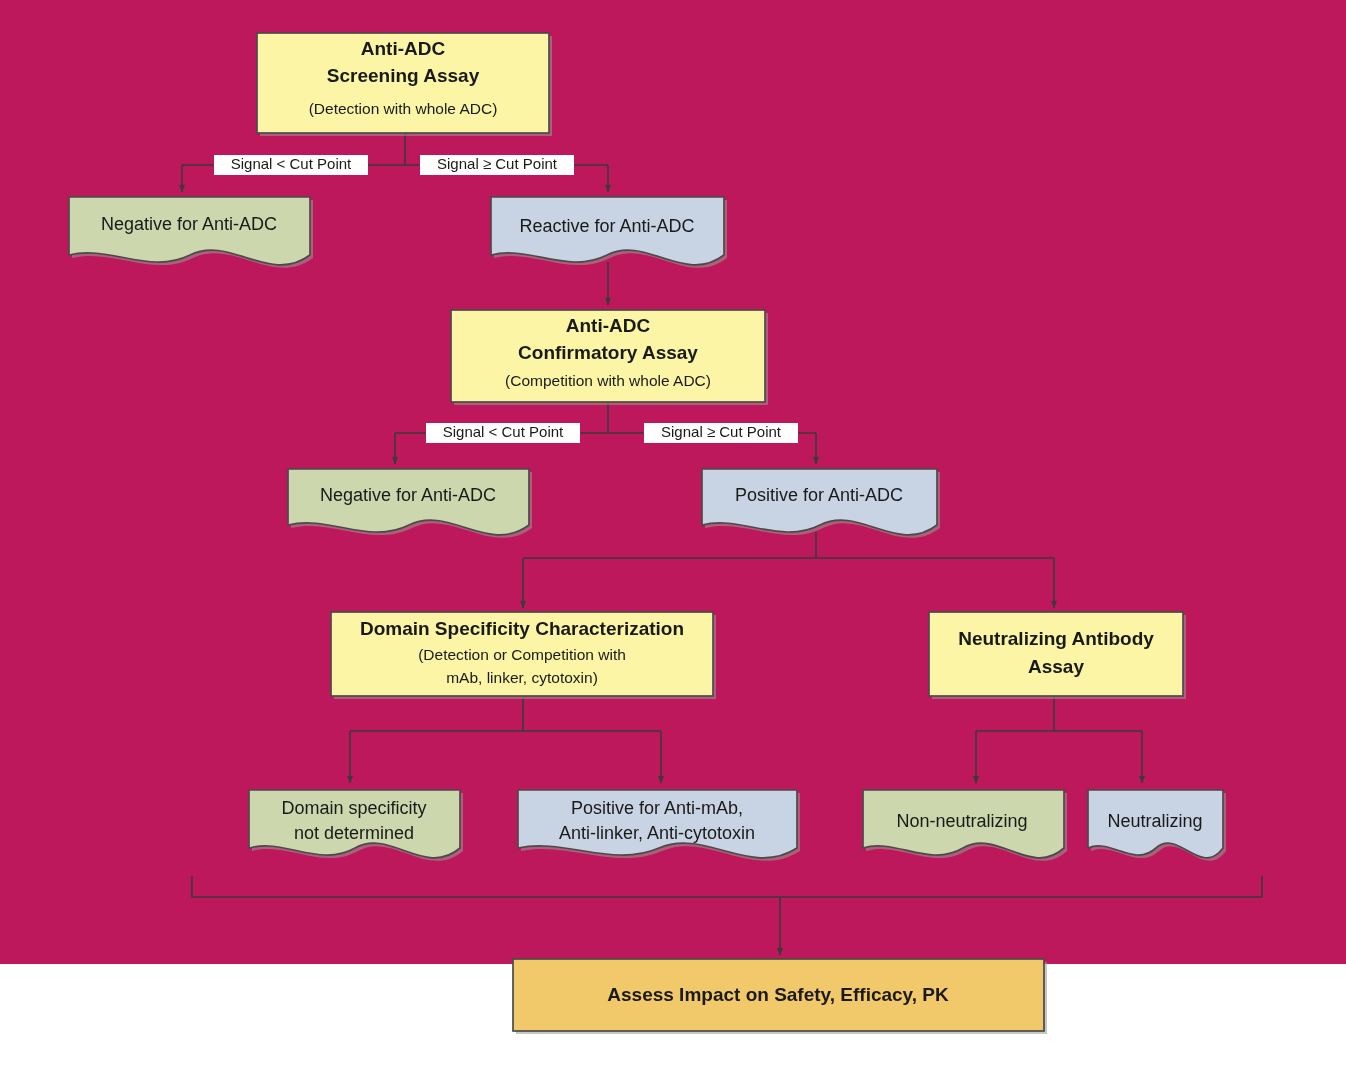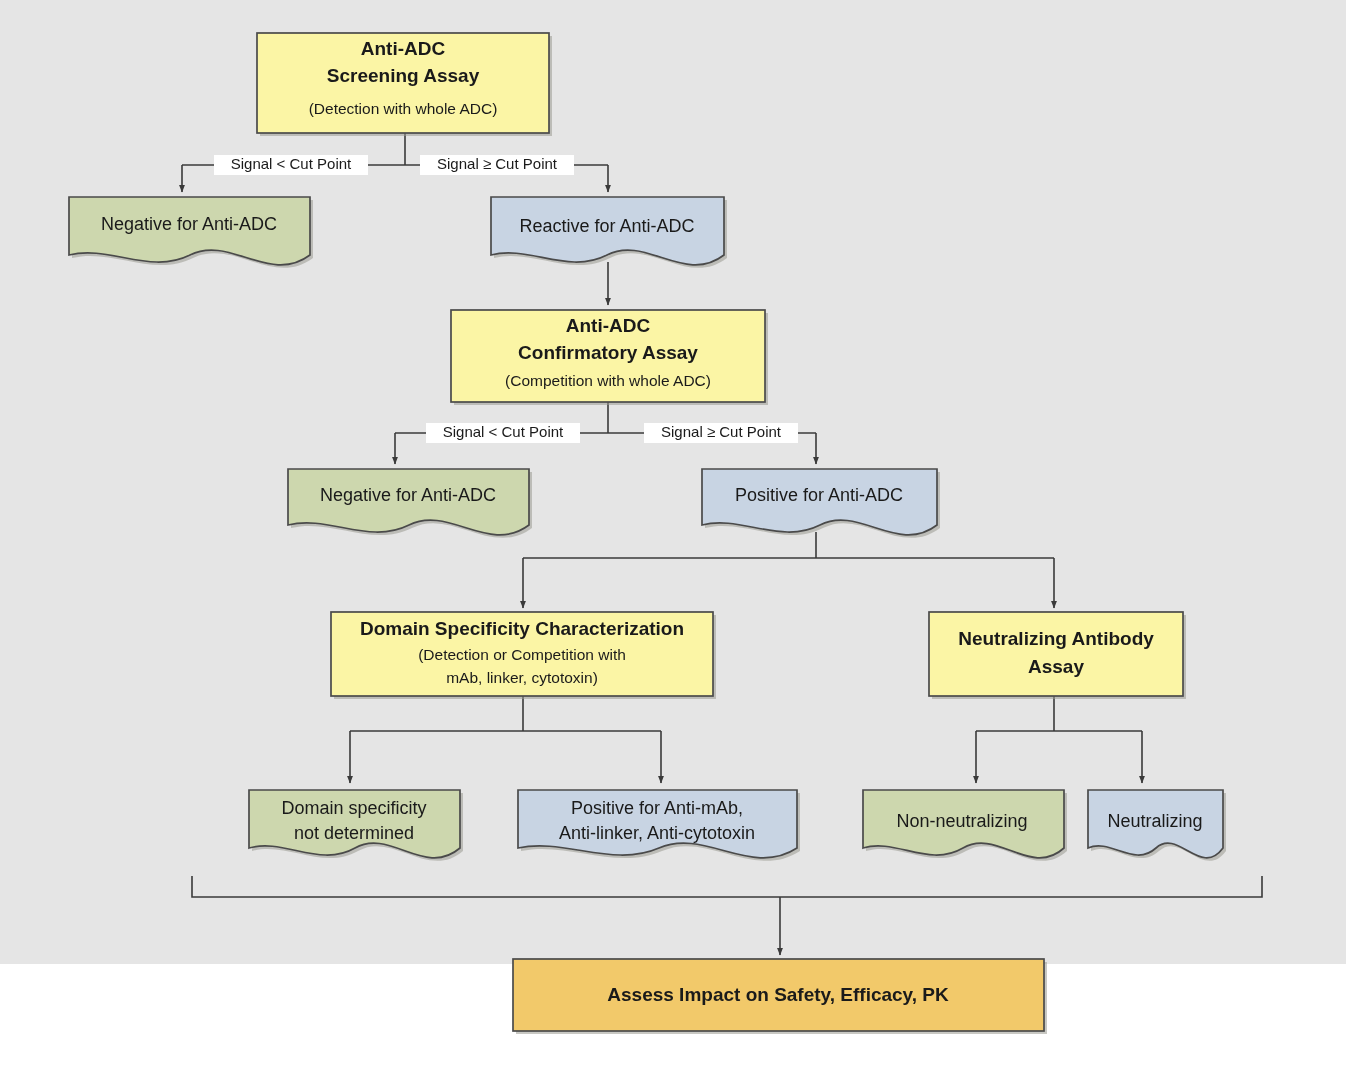--- a/index.html
+++ b/index.html
@@ -10,21 +10,21 @@
   body {
     width: 1346px;
     height: 1079px;
     font-family: "Liberation Sans", sans-serif;
     overflow: hidden;
   }
   #flowchart-root {
     position: relative;
     width: 1346px;
     height: 964px;
-    background: #e5e5e5;
+    background: #be185d;
   }
   svg.diagram {
     position: absolute;
     top: 0;
     left: 0;
     width: 1346px;
     height: 1079px;
     display: block;
   }
   .node-text {

